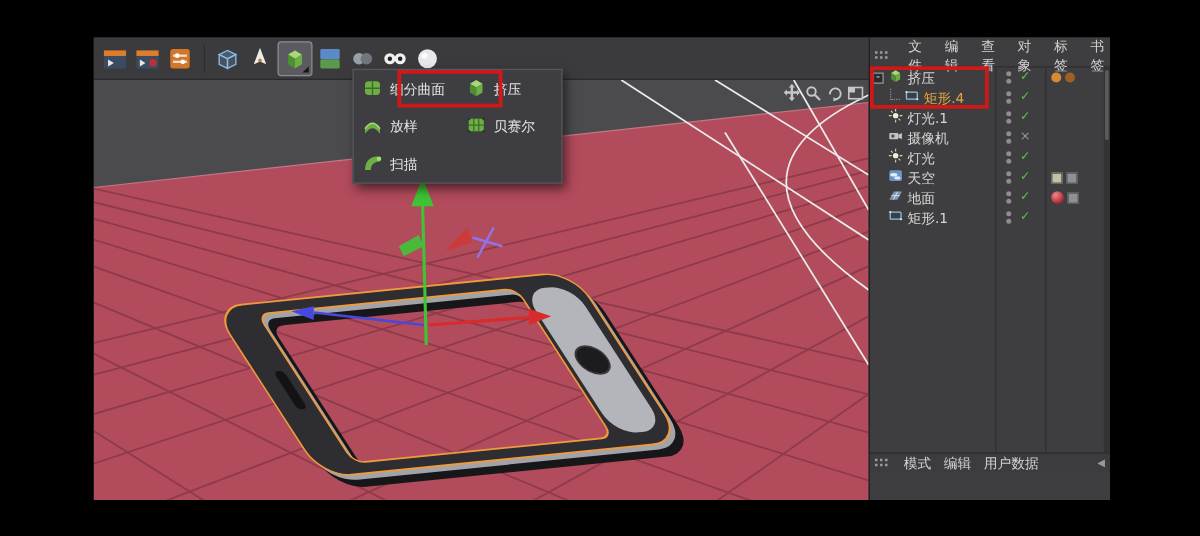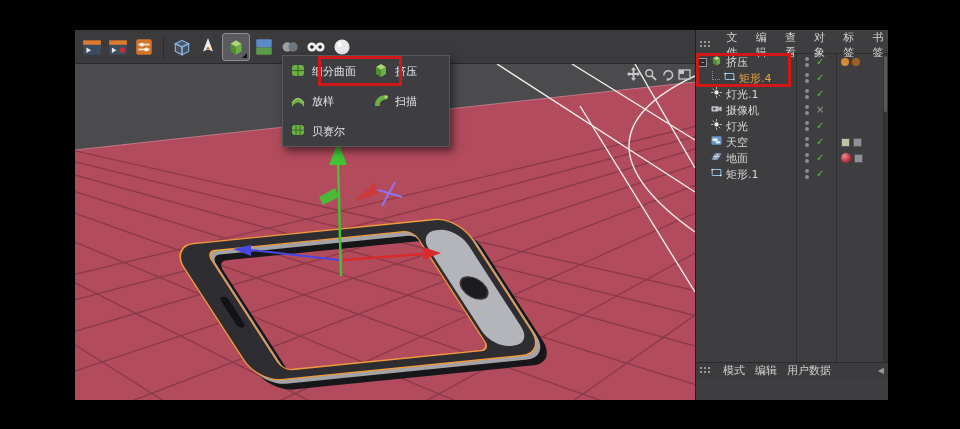--- a/index.html
+++ b/index.html
@@ -351,29 +351,29 @@
         <span>挤压</span>
       </div>
       <div class="gen-item">
         <span><svg width="18" height="18">
               <use href="#ic-loft"></use>
             </svg></span>
         <span>放样</span>
       </div>
       <div class="gen-item">
         <span><svg width="18" height="18">
+              <use href="#ic-bezier"></use>
+            </svg></span>
+        <span>贝赛尔</span>
+      </div>
+      <div class="gen-item">
+        <span><svg width="18" height="18">
               <use href="#ic-sweep"></use>
             </svg></span>
         <span>扫描</span>
-      </div>
-      <div class="gen-item">
-        <span><svg width="18" height="18">
-              <use href="#ic-bezier"></use>
-            </svg></span>
-        <span>贝赛尔</span>
       </div>
     </div>
 
     <div class="rpanel">
       <div class="om-menubar">
         <span class="grid-handle">
             <i></i>
             <i></i>
             <i></i>
             <i></i>

